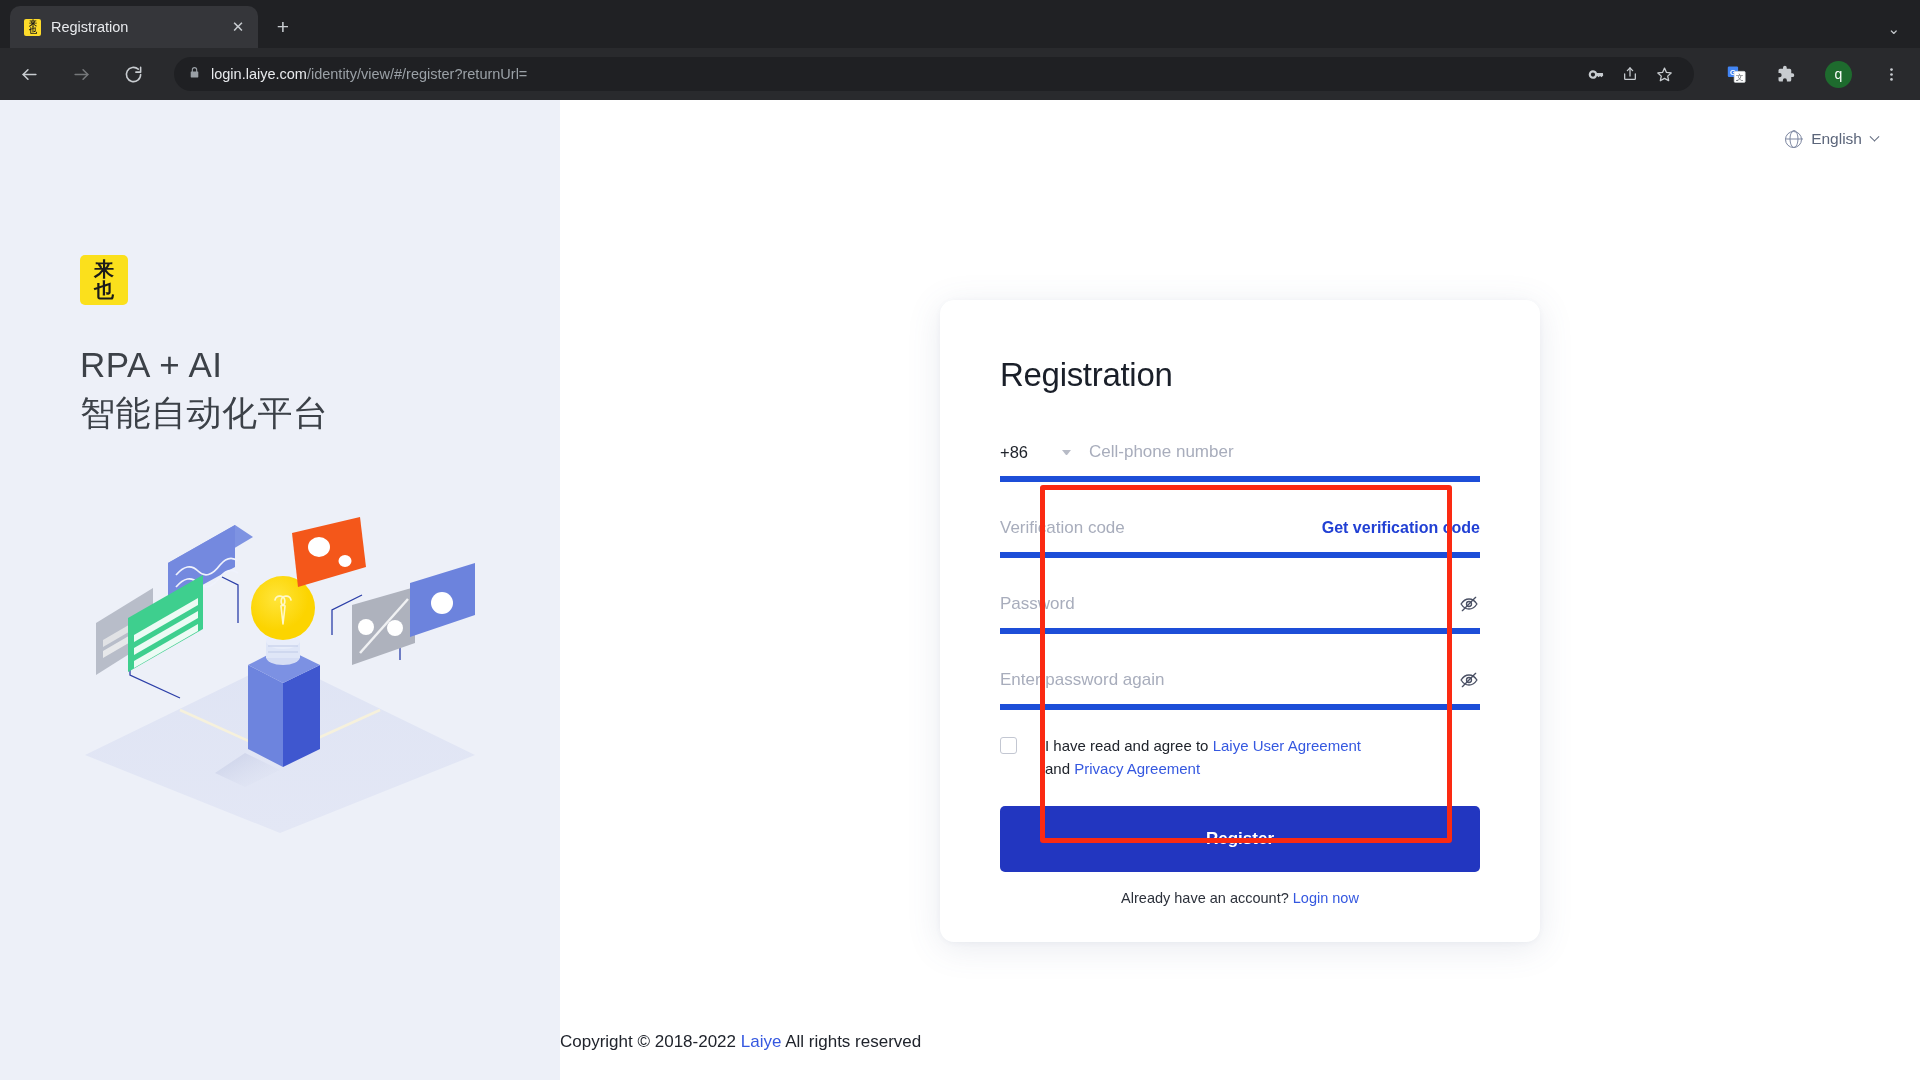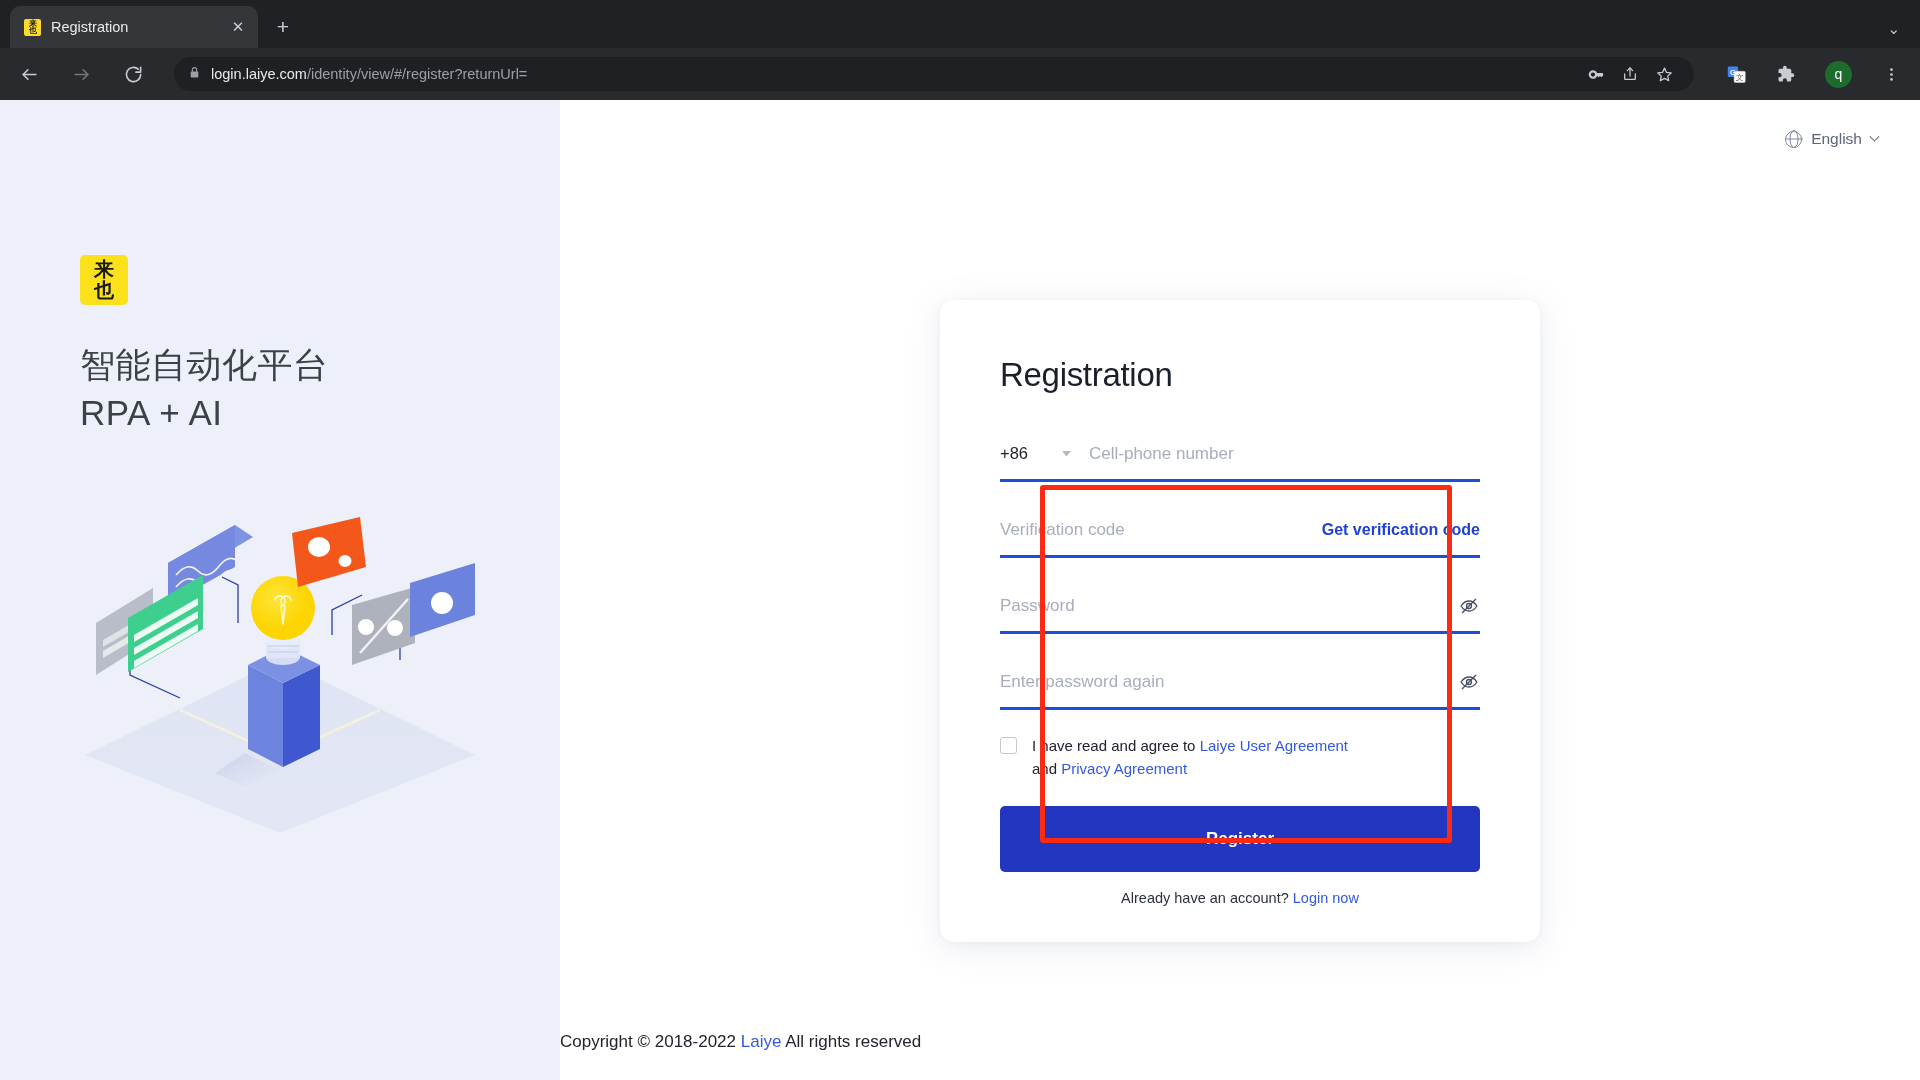--- a/index.html
+++ b/index.html
@@ -128,21 +128,21 @@
     box-shadow: 0 6px 34px rgba(86,97,138,0.13), 0 1px 5px rgba(86,97,138,0.06);
     padding: 56px 60px 0 60px;
   }
   .reg-title {
     font-size: 33px; font-weight: 400; color: #1A1F29; letter-spacing: -0.3px;
     margin-bottom: 34px;
   }
 
   .field {
     position: relative; height: 54px; display: flex; align-items: center;
-    border-bottom: 3px solid #1d4ed8;
+    border-bottom: 6px solid #1d4ed8;
   }
   .field + .field { margin-top: 22px; gap: 48px; }
   .cc {
     font-size: 16.5px; color: #20242C; width: 62px; flex: 0 0 62px;
   }
   .cc-caret {
     width: 0; height: 0; border-left: 4.5px solid transparent;
     border-right: 4.5px solid transparent; border-top: 5px solid #B7BBC6;
     margin-right: 18px; flex: 0 0 9px;
   }
@@ -155,21 +155,21 @@
   .get-code {
     color: #2140D4; font-size: 16px; font-weight: bold; white-space: nowrap;
     margin-left: 14px;
   }
   .eye {
     width: 22px; height: 22px; flex: 0 0 22px; margin-left: 12px;
     display: flex; align-items: center; justify-content: center;
   }
 
   .agree-row {
-    display: flex; align-items: flex-start; gap: 15px; margin-top: 24px;
+    display: flex; align-items: flex-start; gap: 28px; margin-top: 24px;
     font-size: 15px; color: #20242C; line-height: 23px;
   }
   .agree-box {
     width: 17px; height: 17px; border: 1.5px solid #C3C7D2; border-radius: 3px;
     flex: 0 0 17px; margin-top: 3px; background: #fff;
   }
   .agree-text { max-width: 345px; }
   .lnk-soft { color: #3558E0; }
 
   .reg-btn {
@@ -287,22 +287,22 @@
   </div>
 
   <div class="page">
 
     <div class="left-panel">
       <div class="brand-logo">
         <span>来</span>
         <span>也</span>
       </div>
       <div class="brand-tagline">
+        <div>RPA + AI</div>
         <div>智能自动化平台</div>
-        <div>RPA + AI</div>
       </div>
 
       <div class="illus">
         <svg width="420" height="330" viewBox="0 0 420 330">
           <defs>
             <linearGradient id="plat" x1="0" y1="0" x2="0" y2="1">
               <stop offset="0%" stop-color="#DFE4F4"></stop>
                 <stop offset="100%" stop-color="#E3E7F5"></stop>
             </linearGradient>
             <linearGradient id="shadowg" x1="0" y1="0" x2="1" y2="1">

